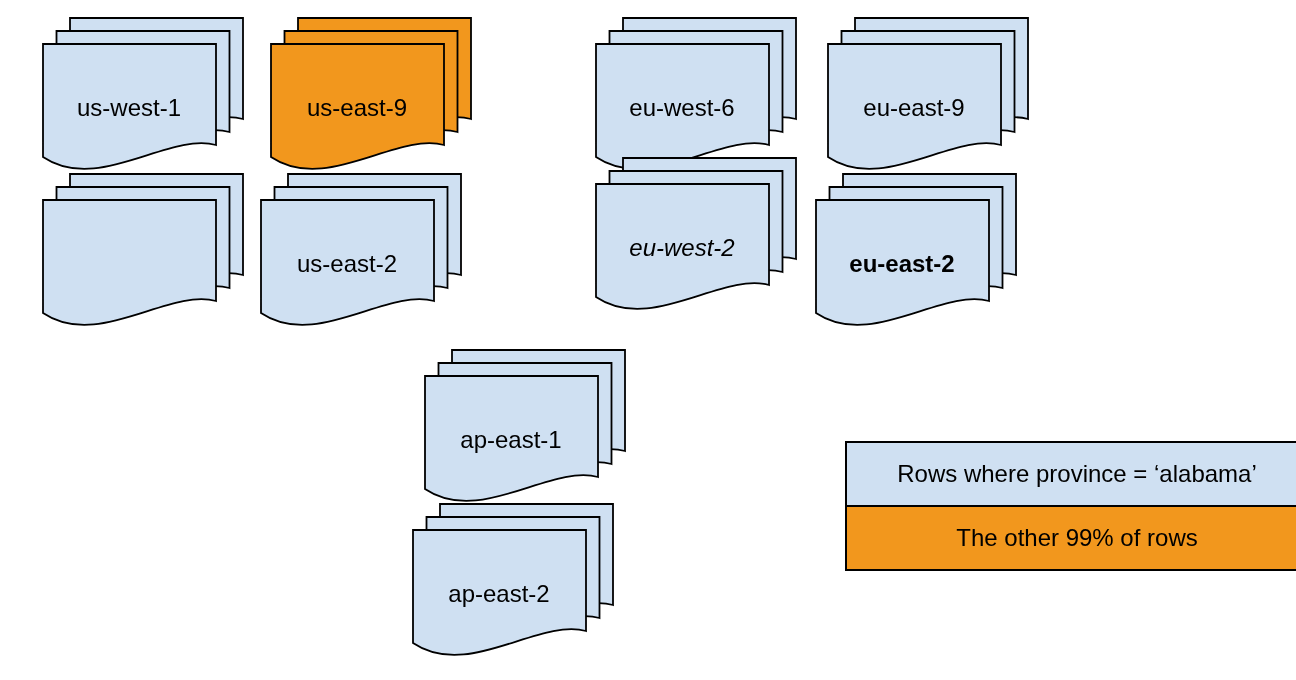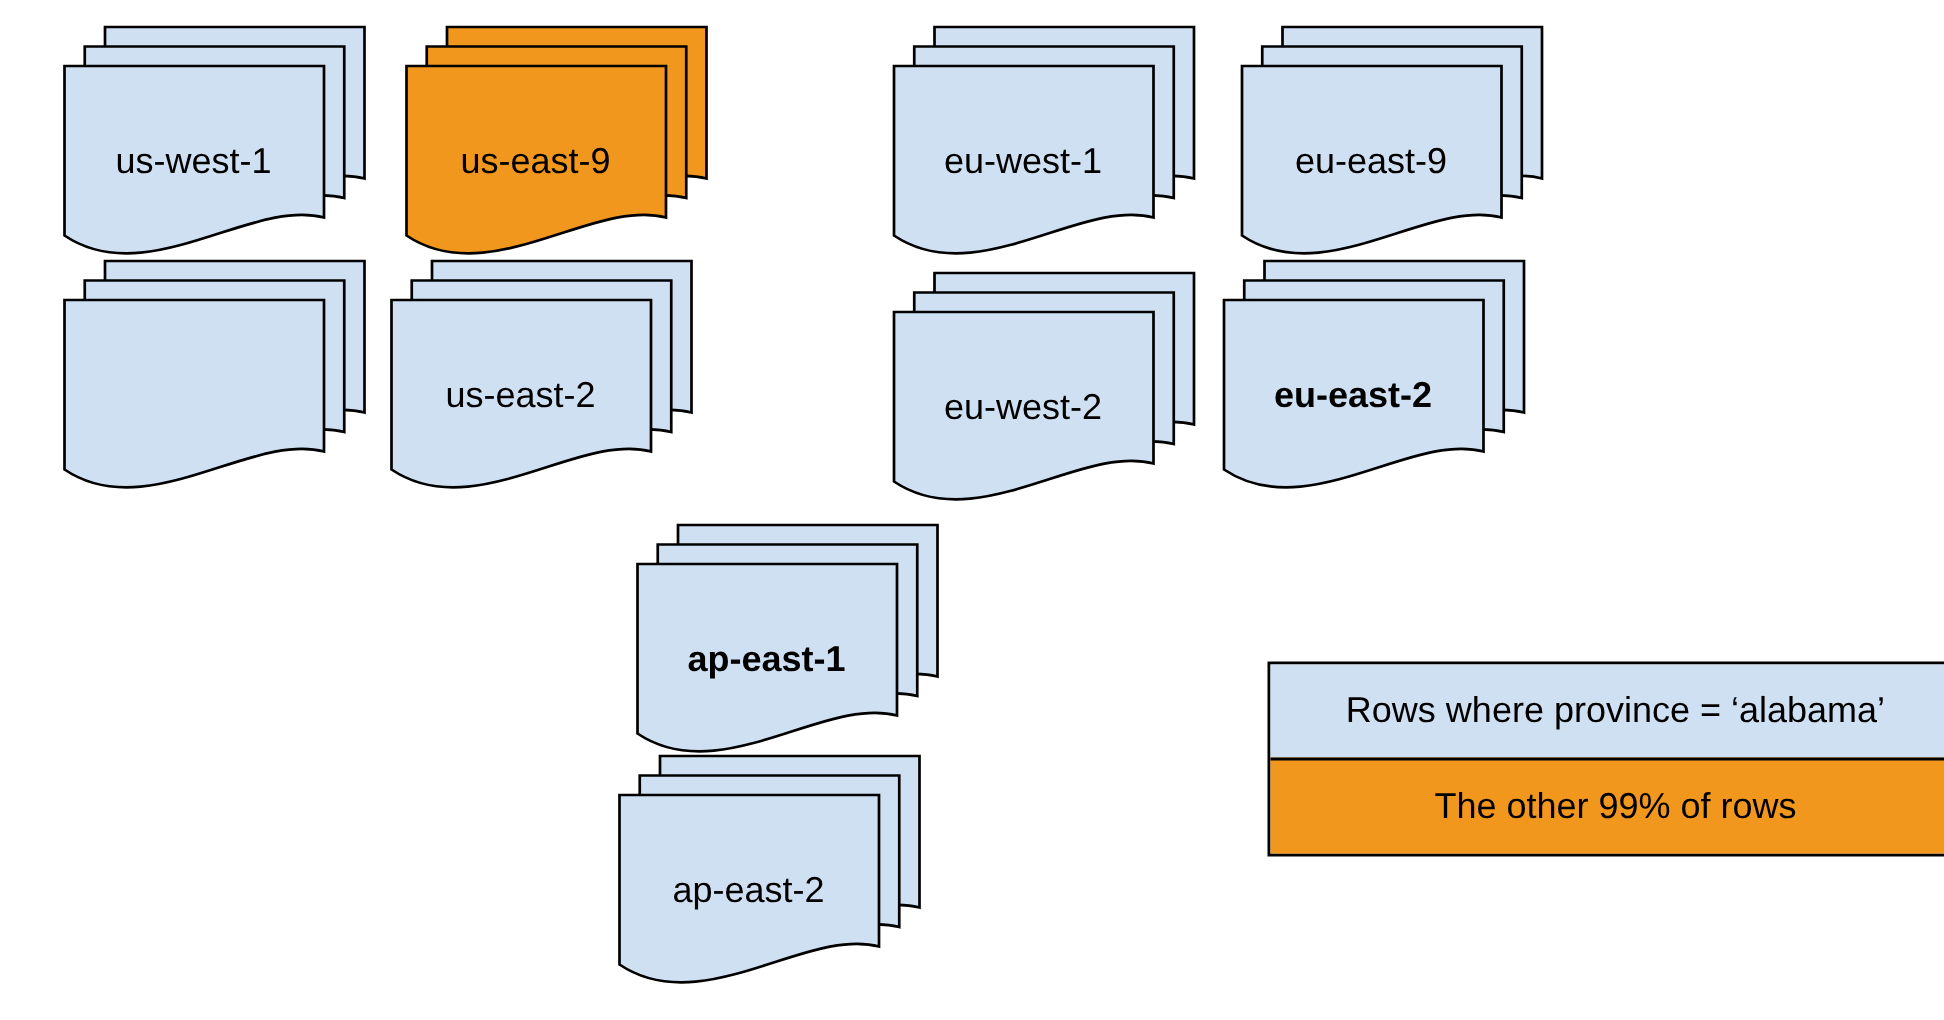--- a/index.html
+++ b/index.html
@@ -14,23 +14,23 @@
   .stack-label{position:absolute;left:0;top:77px;width:176px;height:30px;line-height:30px;
                text-align:center;font-size:24px;white-space:nowrap;}
 
   
   .pos-us-west-1{left:18px;  top:16px;}
   .pos-us-east-1{left:246px; top:16px;}
   .pos-eu-west-1{left:571px; top:16px;}
   .pos-eu-east-1{left:803px; top:16px;}
   .pos-us-west-2{left:18px;  top:172px;}
   .pos-us-east-2{left:236px; top:172px;}
-  .pos-eu-west-2{left:571px; top:180px;}
+  .pos-eu-west-2{left:571px; top:156px;font-style:italic;}
   .pos-eu-east-2{left:791px; top:172px;font-weight:bold;}
-  .pos-ap-east-1{left:400px; top:348px;font-weight:bold;}
+  .pos-ap-east-1{left:400px; top:348px;}
   .pos-ap-east-2{left:388px; top:502px;}
 
   .legend{position:absolute;left:822px;top:441px;width:464px;height:130px;
           border:2px solid var(--outline,#000);box-sizing:border-box;
           display:flex;flex-direction:column;}
   .legend-row{flex:1;display:flex;align-items:center;justify-content:center;
               font-size:24px;white-space:nowrap;}
   .legend-row + .legend-row{border-top:2px solid var(--outline,#000);justify-content:center;}
   .legend-row.partition{background:var(--partition,#cfe0f2);}
   .legend-row.highlight{background:var(--highlight,#f2971d);}
@@ -65,21 +65,21 @@
     </svg>
     <span class="stack-label">us-east-9</span>
   </div>
 
   <div class="stack pos-eu-west-1 partition">
     <svg class="stack-svg" width="208" height="154" viewBox="-2 -2 208 154">
       <use href="#docShape" class="doc" transform="translate(27,0)"></use>
       <use href="#docShape" class="doc" transform="translate(13.5,13)"></use>
       <use href="#docShape" class="doc" transform="translate(0,26)"></use>
     </svg>
-    <span class="stack-label">eu-west-1</span>
+    <span class="stack-label">eu-west-6</span>
   </div>
 
   <div class="stack pos-eu-east-1 partition">
     <svg class="stack-svg" width="208" height="154" viewBox="-2 -2 208 154">
       <use href="#docShape" class="doc" transform="translate(27,0)"></use>
       <use href="#docShape" class="doc" transform="translate(13.5,13)"></use>
       <use href="#docShape" class="doc" transform="translate(0,26)"></use>
     </svg>
     <span class="stack-label">eu-east-9</span>
   </div>

